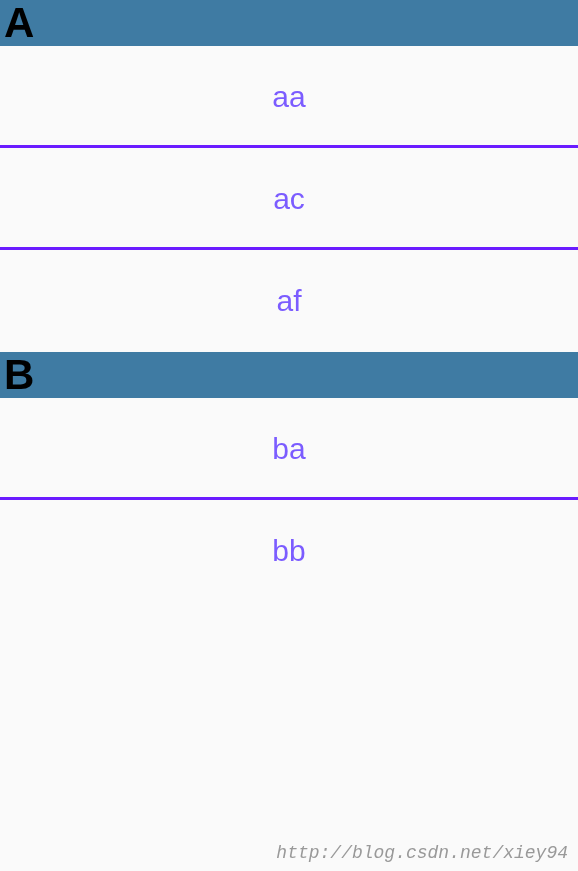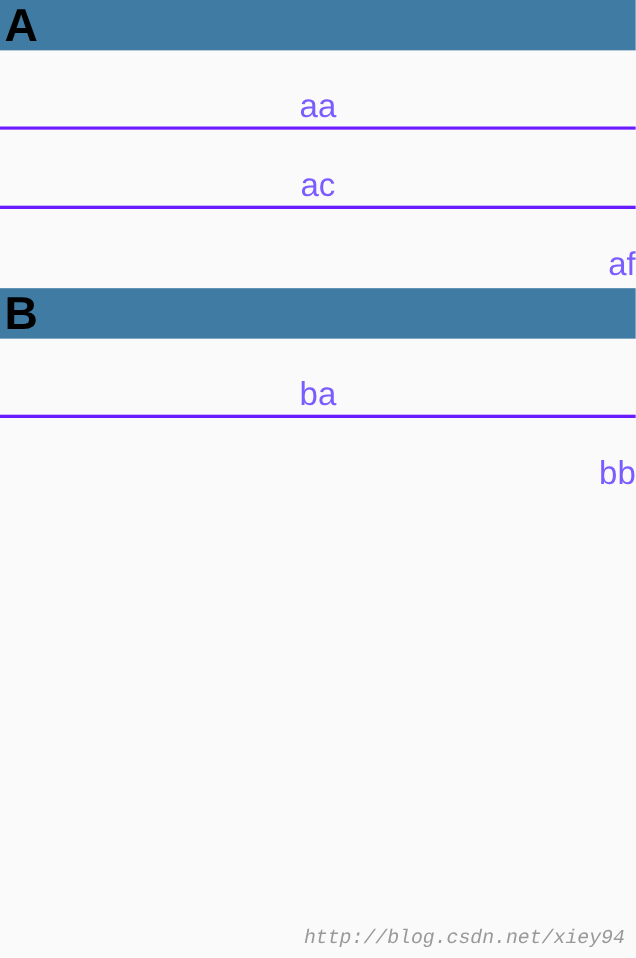--- a/index.html
+++ b/index.html
@@ -31,28 +31,27 @@
     }
     .section-header-first {
       height: 46px;
       line-height: 38px;
     }
     .list-item {
       background: #fafafa;
       color: #7b5cff;
       font-size: 30px;
       text-align: center;
-      height: 72px;
+      height: 102px;
       line-height: 102px;
       border-bottom: 3px solid #6a1bff;
       cursor: pointer;
     }
     .list-item-last {
       border-bottom: none;
-      text-align: right;
     }
     .watermark {
       position: absolute;
       bottom: 8px;
       right: 10px;
       color: #999999;
       font-size: 18px;
       font-family: "Courier New", monospace;
       pointer-events: none;
       font-style: italic;

